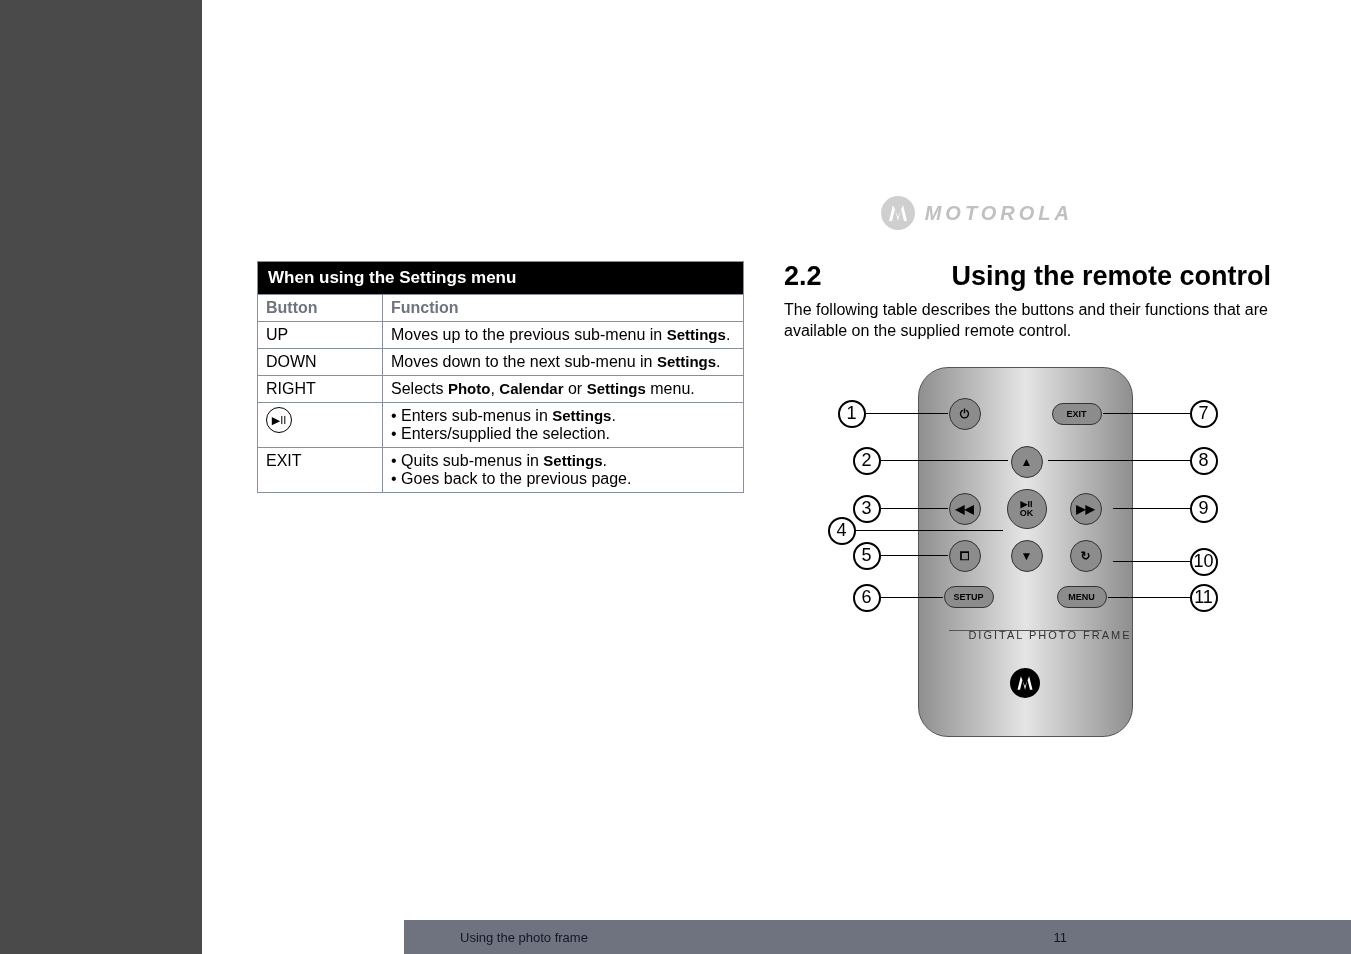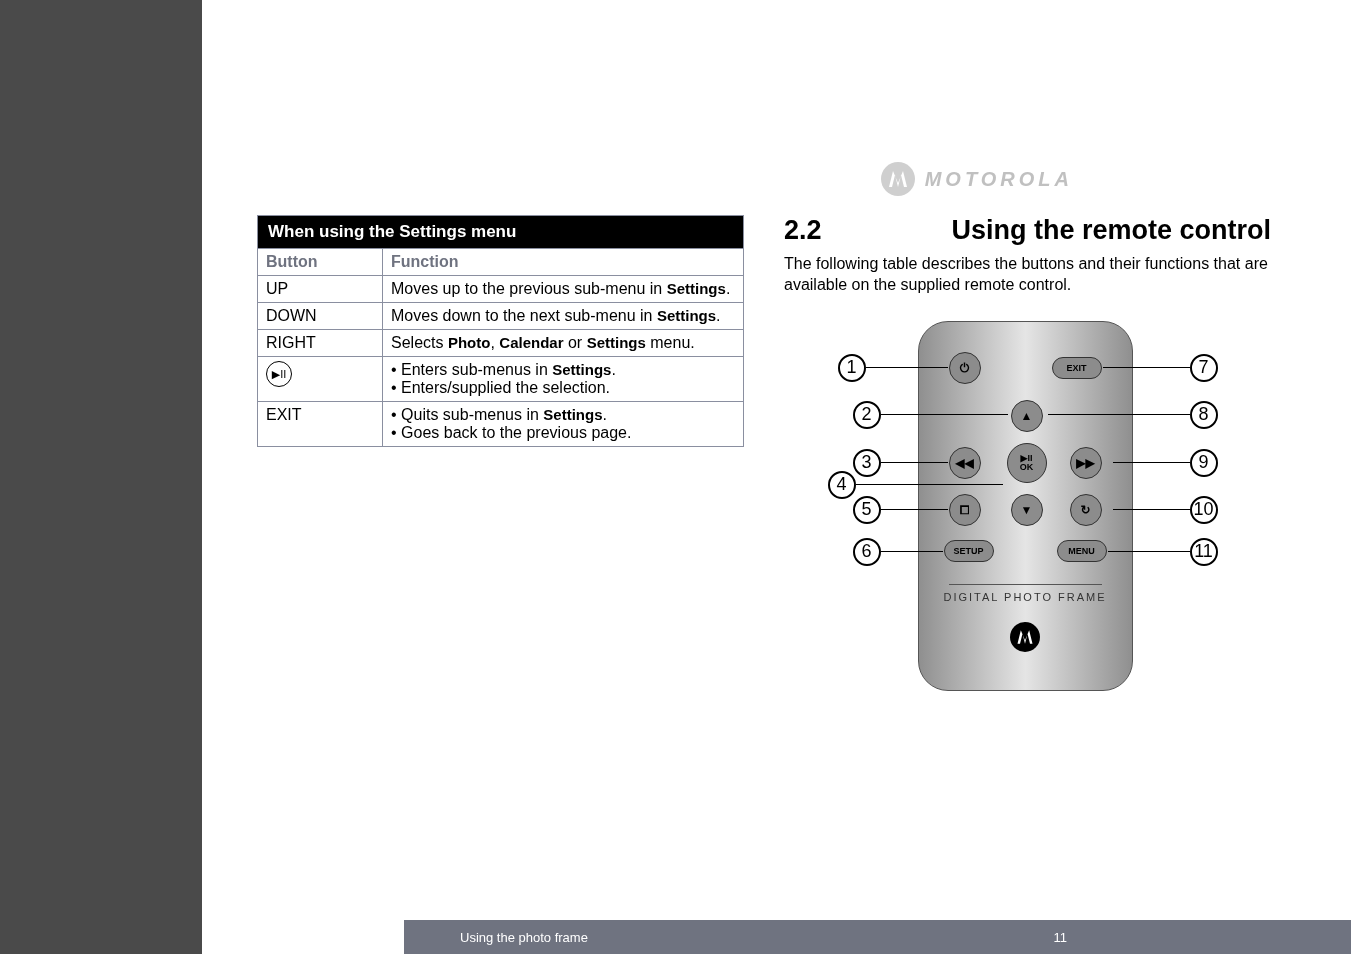--- a/index.html
+++ b/index.html
@@ -1,19 +1,19 @@
 <!DOCTYPE html>
 <html><head>
 <meta charset="utf-8">
 <style>
   * { box-sizing: border-box; }
   body { margin: 0; font-family: Arial, Helvetica, sans-serif; background: #fff; color: #000; }
   .page { width: 1351px; height: 954px; position: relative; display: flex; }
   .sidebar { width: 202px; height: 954px; background: #4a4a4a; flex: none; }
-  .content { flex: 1; position: relative; padding: 0 0 0 0; }
+  .content { flex: 1; position: relative; padding: 12px 0 0 0; margin-top: 34px; }
   .header-logo { position: absolute; top: 162px; right: 278px; display: flex; align-items: center; gap: 10px; }
   .m-batwing { width: 34px; height: 34px; border-radius: 50%; background: #cfcfcf; position: relative; display:flex; align-items:center; justify-content:center;}
   .m-batwing svg { width: 24px; height: 24px; }
   .mot-text { font-size: 20px; letter-spacing: 4px; color: #c0c0c0; font-weight: 900; font-style: italic; }
   .columns { display: flex; padding: 215px 80px 0 55px; gap: 40px; }
   .col-left { flex: 1; }
   .col-right { flex: 1; }
 
   table.settings { border-collapse: collapse; width: 100%; font-size: 16px; border: 1px solid #8a8fa0; }
   table.settings th, table.settings td { border: 1px solid #8a8fa0; padding: 4px 8px; text-align: left; vertical-align: top; }
@@ -37,21 +37,21 @@
   .callout { position:absolute; display:flex; align-items:center; }
   .callout .line { height:1px; background:#000; flex:1; }
   .callout .num { width:28px; height:28px; border:2px solid #000; border-radius:50%; background:#fff; display:flex; align-items:center; justify-content:center; font-size:18px; font-weight:normal; font-family:Arial; }
   .callout.left { flex-direction:row; }
   .callout.right { flex-direction:row-reverse; }
   .remote-label { position:absolute; left:0; right:0; text-align:center; font-size:11px; letter-spacing:2px; color:#333; }
   .remote-m { position:absolute; left:50%; transform:translateX(-50%); width:30px; height:30px; border-radius:50%; background:#000; display:flex; align-items:center; justify-content:center; }
   .remote-m svg { width:20px; height:20px; }
   .hr-line { position:absolute; left:30px; right:30px; height:1px; background:#555; }
 
-  .footer { position:absolute; bottom:0; left:202px; right:0; height:34px; background:#6f7380; color:#ffffff; font-size:13px; display:flex; align-items:center; padding:0 284px 0 56px; }
+  .footer { position:absolute; bottom:0; left:202px; right:0; height:34px; background:#6f7380; color:#0f172a; font-size:13px; display:flex; align-items:center; padding:0 284px 0 56px; }
   .footer .spacer { flex:1; }
 </style>
 </head>
 <body>
 
 <div class="page">
   <div class="sidebar"></div>
   <div class="content">
 
     <div class="header-logo">
@@ -147,21 +147,21 @@
                 <span>↻</span>
               </div>
 
             <div class="btn oval" style="top:218px; left:25px;">
                 <span>SETUP</span>
               </div>
             <div class="btn oval" style="top:218px; right:25px;">
                 <span>MENU</span>
               </div>
             <div class="hr-line" style="top:262px;"></div>
-            <div class="remote-label" style="top:269px;">DIGITAL  PHOTO  FRAME</div>
+            <div class="remote-label" style="top:261px;text-align:right;">DIGITAL  PHOTO  FRAME</div>
             <div class="remote-m" style="top:300px;">
               <svg viewBox="0 0 24 24">
                   <path fill="#fff" d="M3 20 L7 4 L12 16 L17 4 L21 20 L18 20 L15 8 L12 20 L9 8 L6 20 Z"></path>
                 </svg>
             </div>
           </div>
 
           <div class="callout left" style="top:33px; left:10px; width:110px;">
               <div class="num">1</div>
               <div class="line"></div>
@@ -192,21 +192,21 @@
               <div class="line"></div>
             </div>
           <div class="callout right" style="top:80px; right:10px; width:170px;">
               <div class="num">8</div>
               <div class="line"></div>
             </div>
           <div class="callout right" style="top:128px; right:10px; width:105px;">
               <div class="num">9</div>
               <div class="line"></div>
             </div>
-          <div class="callout right" style="top:175px; right:10px; width:105px;">
+          <div class="callout right" style="top:181px; right:10px; width:105px;">
               <div class="num">10</div>
               <div class="line"></div>
             </div>
           <div class="callout right" style="top:217px; right:10px; width:110px;">
               <div class="num">11</div>
               <div class="line"></div>
             </div>
         </div>
       </div>
     </div>

